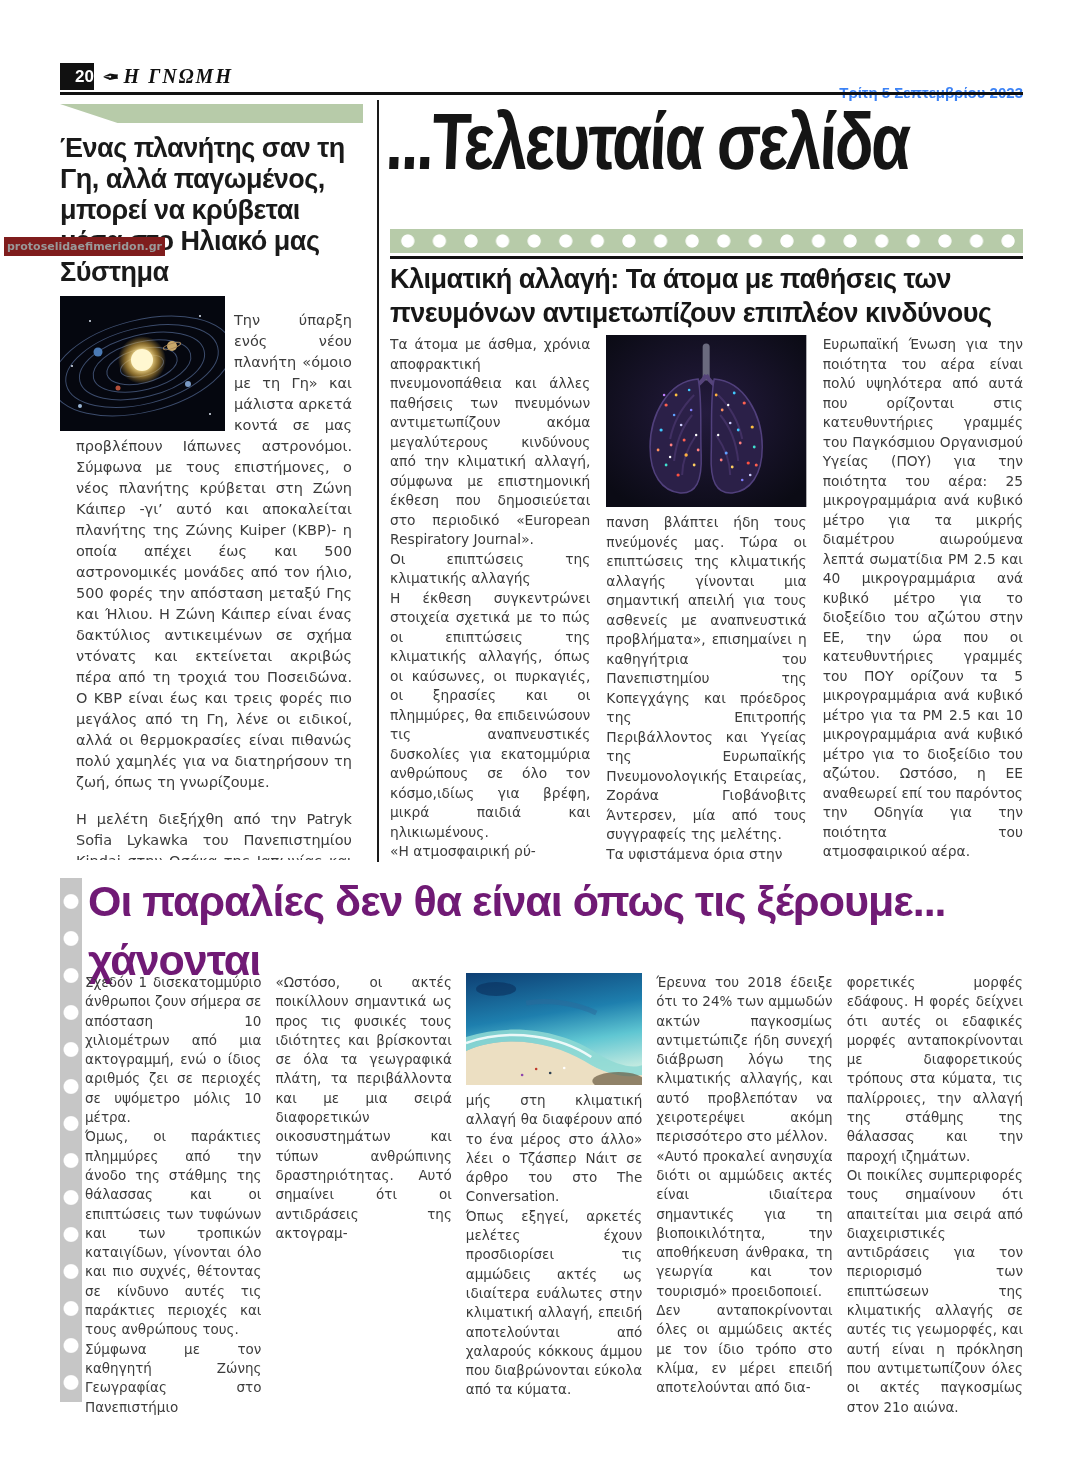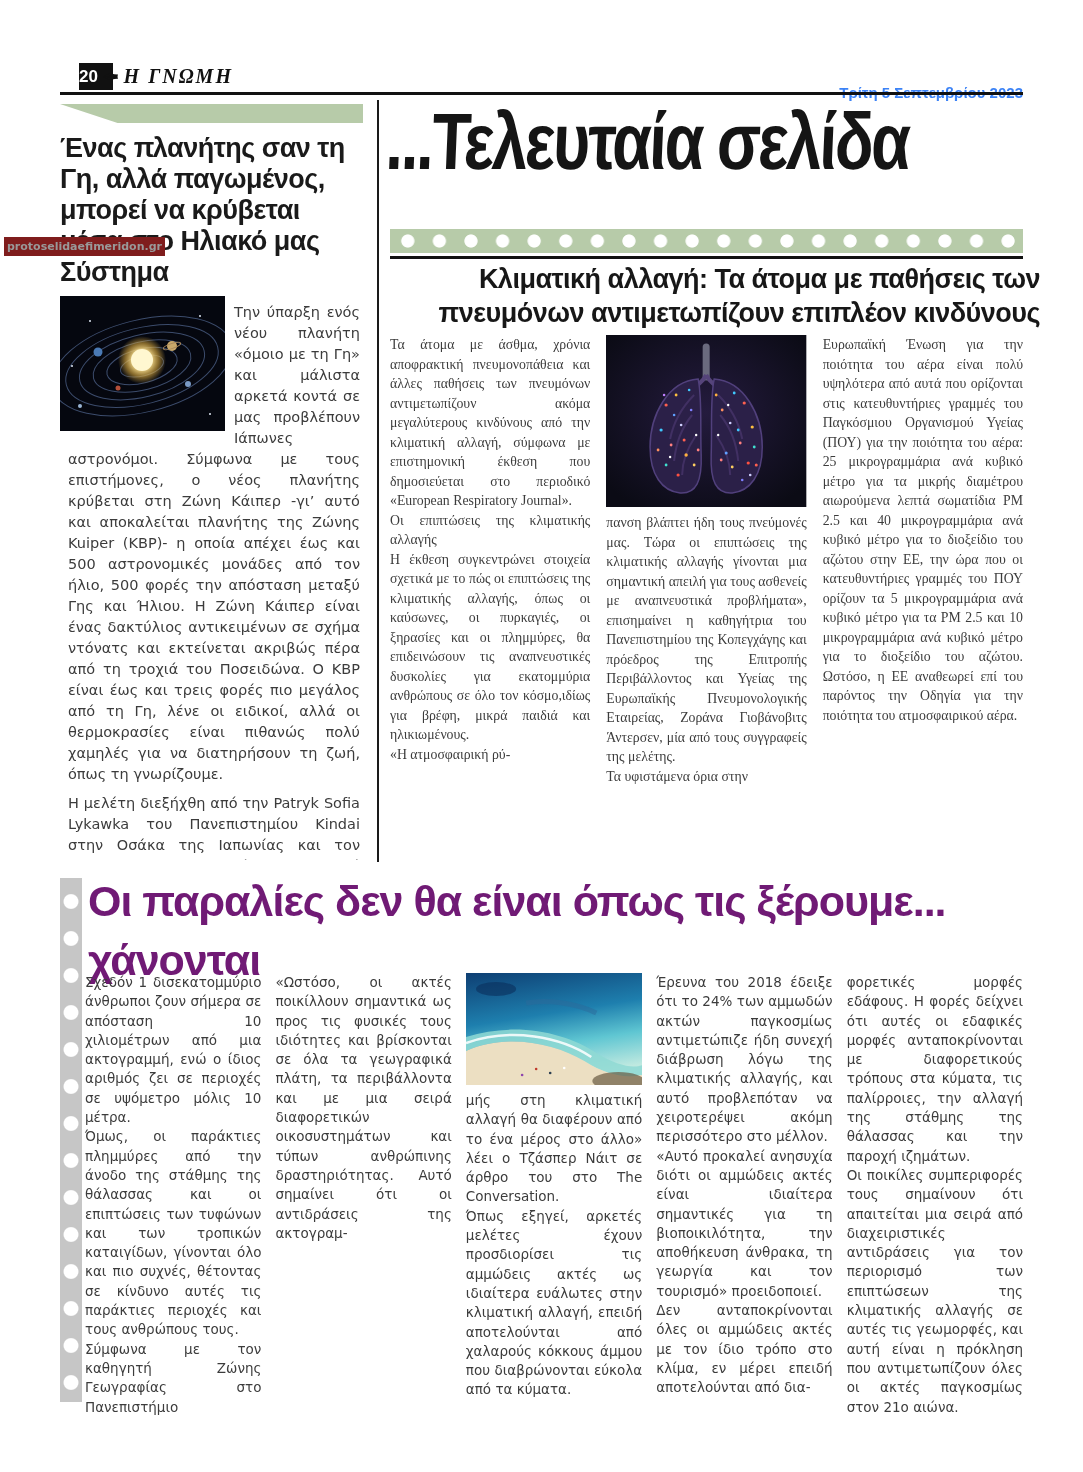--- a/index.html
+++ b/index.html
@@ -1,55 +1,55 @@
 <!DOCTYPE html>
 <html lang="el"><head>
 <meta charset="utf-8">
 <style>
   html,body{margin:0;padding:0;background:#ffffff;}
   .page{position:relative;width:1083px;height:1472px;background:#ffffff;
         font-family:"DejaVu Sans",sans-serif;color:#3c3c3c;overflow:hidden;}
 
   
   .pagenum{position:absolute;left:60px;top:63px;width:34px;height:27px;background:#111;
-           color:#fff;font:bold 17px/27px "Liberation Sans",sans-serif;text-align:left;margin-left:19px;}
+           color:#fff;font:bold 17px/27px "Liberation Sans",sans-serif;text-align:right;}
   .masthead{position:absolute;left:102px;top:64px;display:flex;align-items:center;gap:4px;}
   .quill{font-size:21px;color:#111;display:inline-block;transform:rotate(180deg);}
   .mast-title{font:bold italic 20px "Liberation Serif",serif;color:#111;letter-spacing:2px;}
   .issue-date{position:absolute;right:60px;top:84px;font:bold 15px "Liberation Sans",sans-serif;color:#3b82f6;}
   .header-rule{position:absolute;left:60px;top:92px;width:963px;height:3px;background:#111;}
 
   
   .green-banner{position:absolute;left:60px;top:104px;width:303px;height:19px;background:#b7cba9;
                 clip-path:polygon(0 0,100% 0,100% 100%,19% 100%);}
   .planet-title{position:absolute;left:60px;top:133px;width:292px;margin:0;
                 font:bold 27px/31px "Liberation Sans",sans-serif;color:#1a1a1a;letter-spacing:-0.5px;}
   .watermark{position:absolute;left:4px;top:237px;background:#7f1d1d;padding:3px 3px;
              font:bold 11px "DejaVu Sans",sans-serif;color:#999;z-index:5;}
   .planet-body{position:absolute;left:60px;top:294px;width:308px;height:566px;overflow:hidden;
                font-size:14.5px;line-height:21px;text-align:justify;}
-  .planet-body p{margin:8px;}
+  .planet-body p{margin:16px;}
   .solar-img{float:left;width:165px;height:135px;margin:2px 9px 4px 0;display:block;}
 
   
   .vert-divider{position:absolute;left:377px;top:100px;width:2px;height:762px;background:#1a1a1a;}
 
   
   .section-title{position:absolute;left:388px;top:94px;margin:0;white-space:nowrap;
                  font:bold 80px/96px "Liberation Sans",sans-serif;color:#151515;letter-spacing:-3px;
                  transform:scaleX(0.8) skewX(-3deg);transform-origin:left top;}
   .dots-bar{position:absolute;left:390px;top:229px;width:633px;height:24px;background-color:#b7cba9;
             background-image:radial-gradient(circle 7px at 50% 50%,#ffffff 88%,rgba(255,255,255,0) 100%);
             background-size:31.6px 24px;background-position:2px 0;}
   .climate-rule{position:absolute;left:390px;top:256px;width:633px;height:3px;background:#111;}
   .climate-headline{position:absolute;left:390px;top:262px;width:650px;margin:0;
-                    font:bold 27px/34px "Liberation Sans",sans-serif;color:#171717;letter-spacing:-0.5px;text-align:right;}
+                    font:bold 27px/34px "Liberation Sans",sans-serif;color:#171717;letter-spacing:-0.5px;}
   .climate-cols{position:absolute;left:390px;top:335px;width:633px;height:527px;display:flex;gap:16px;overflow:hidden;}
   .climate-cols .col{flex:1;font-size:13.8px;line-height:19.5px;text-align:justify;}
-  .climate-cols p{margin:0;font-family:Liberation Serif, serif;}
+  .climate-cols p{margin:0;}
   .lungs-img{width:100%;height:172px;display:block;margin-bottom:6px;}
 
   
   .side-strip{position:absolute;left:60px;top:878px;width:22px;height:524px;background-color:#c6c6c6;
               background-image:radial-gradient(circle 8px at 50% 50%,#ffffff 85%,rgba(255,255,255,0) 100%);
               background-size:22px 37px;background-position:0 5px;}
   .beach-headline{position:absolute;left:88px;top:872px;width:945px;margin:0;
                   font:bold 43px/59px "Liberation Sans",sans-serif;color:#701a75;letter-spacing:-1px;}
   .beach-cols{position:absolute;left:85px;top:973px;width:938px;height:489px;display:flex;gap:14px;overflow:hidden;}
   .beach-cols .col{flex:1;font-size:13.5px;line-height:19.3px;text-align:justify;}

